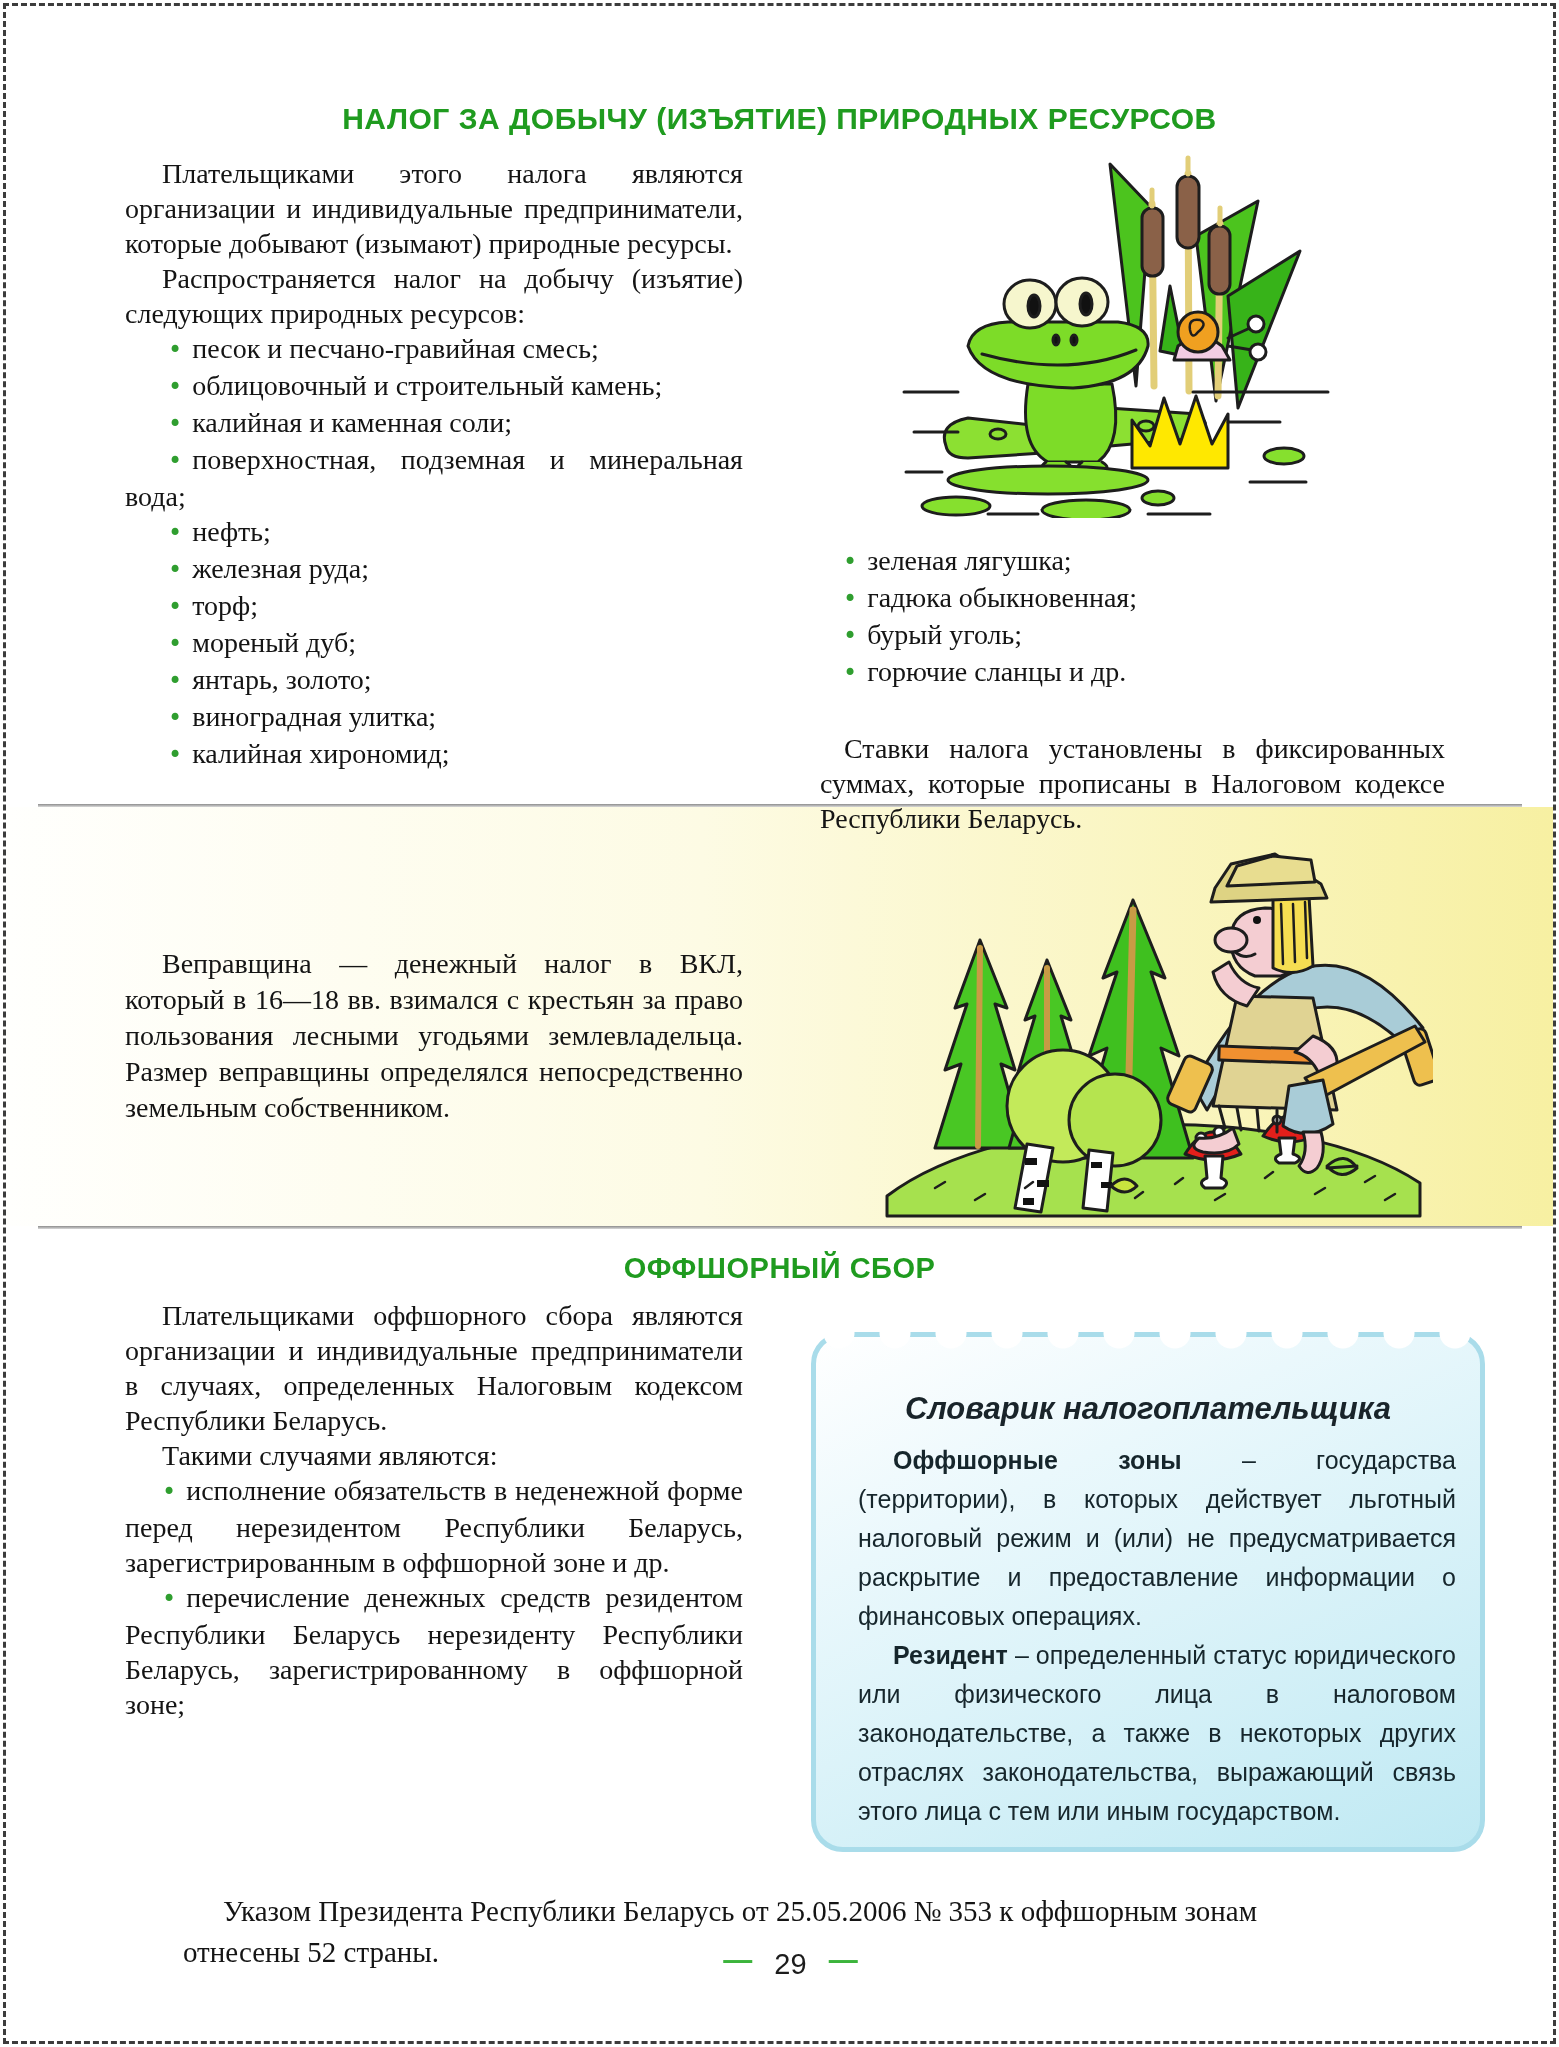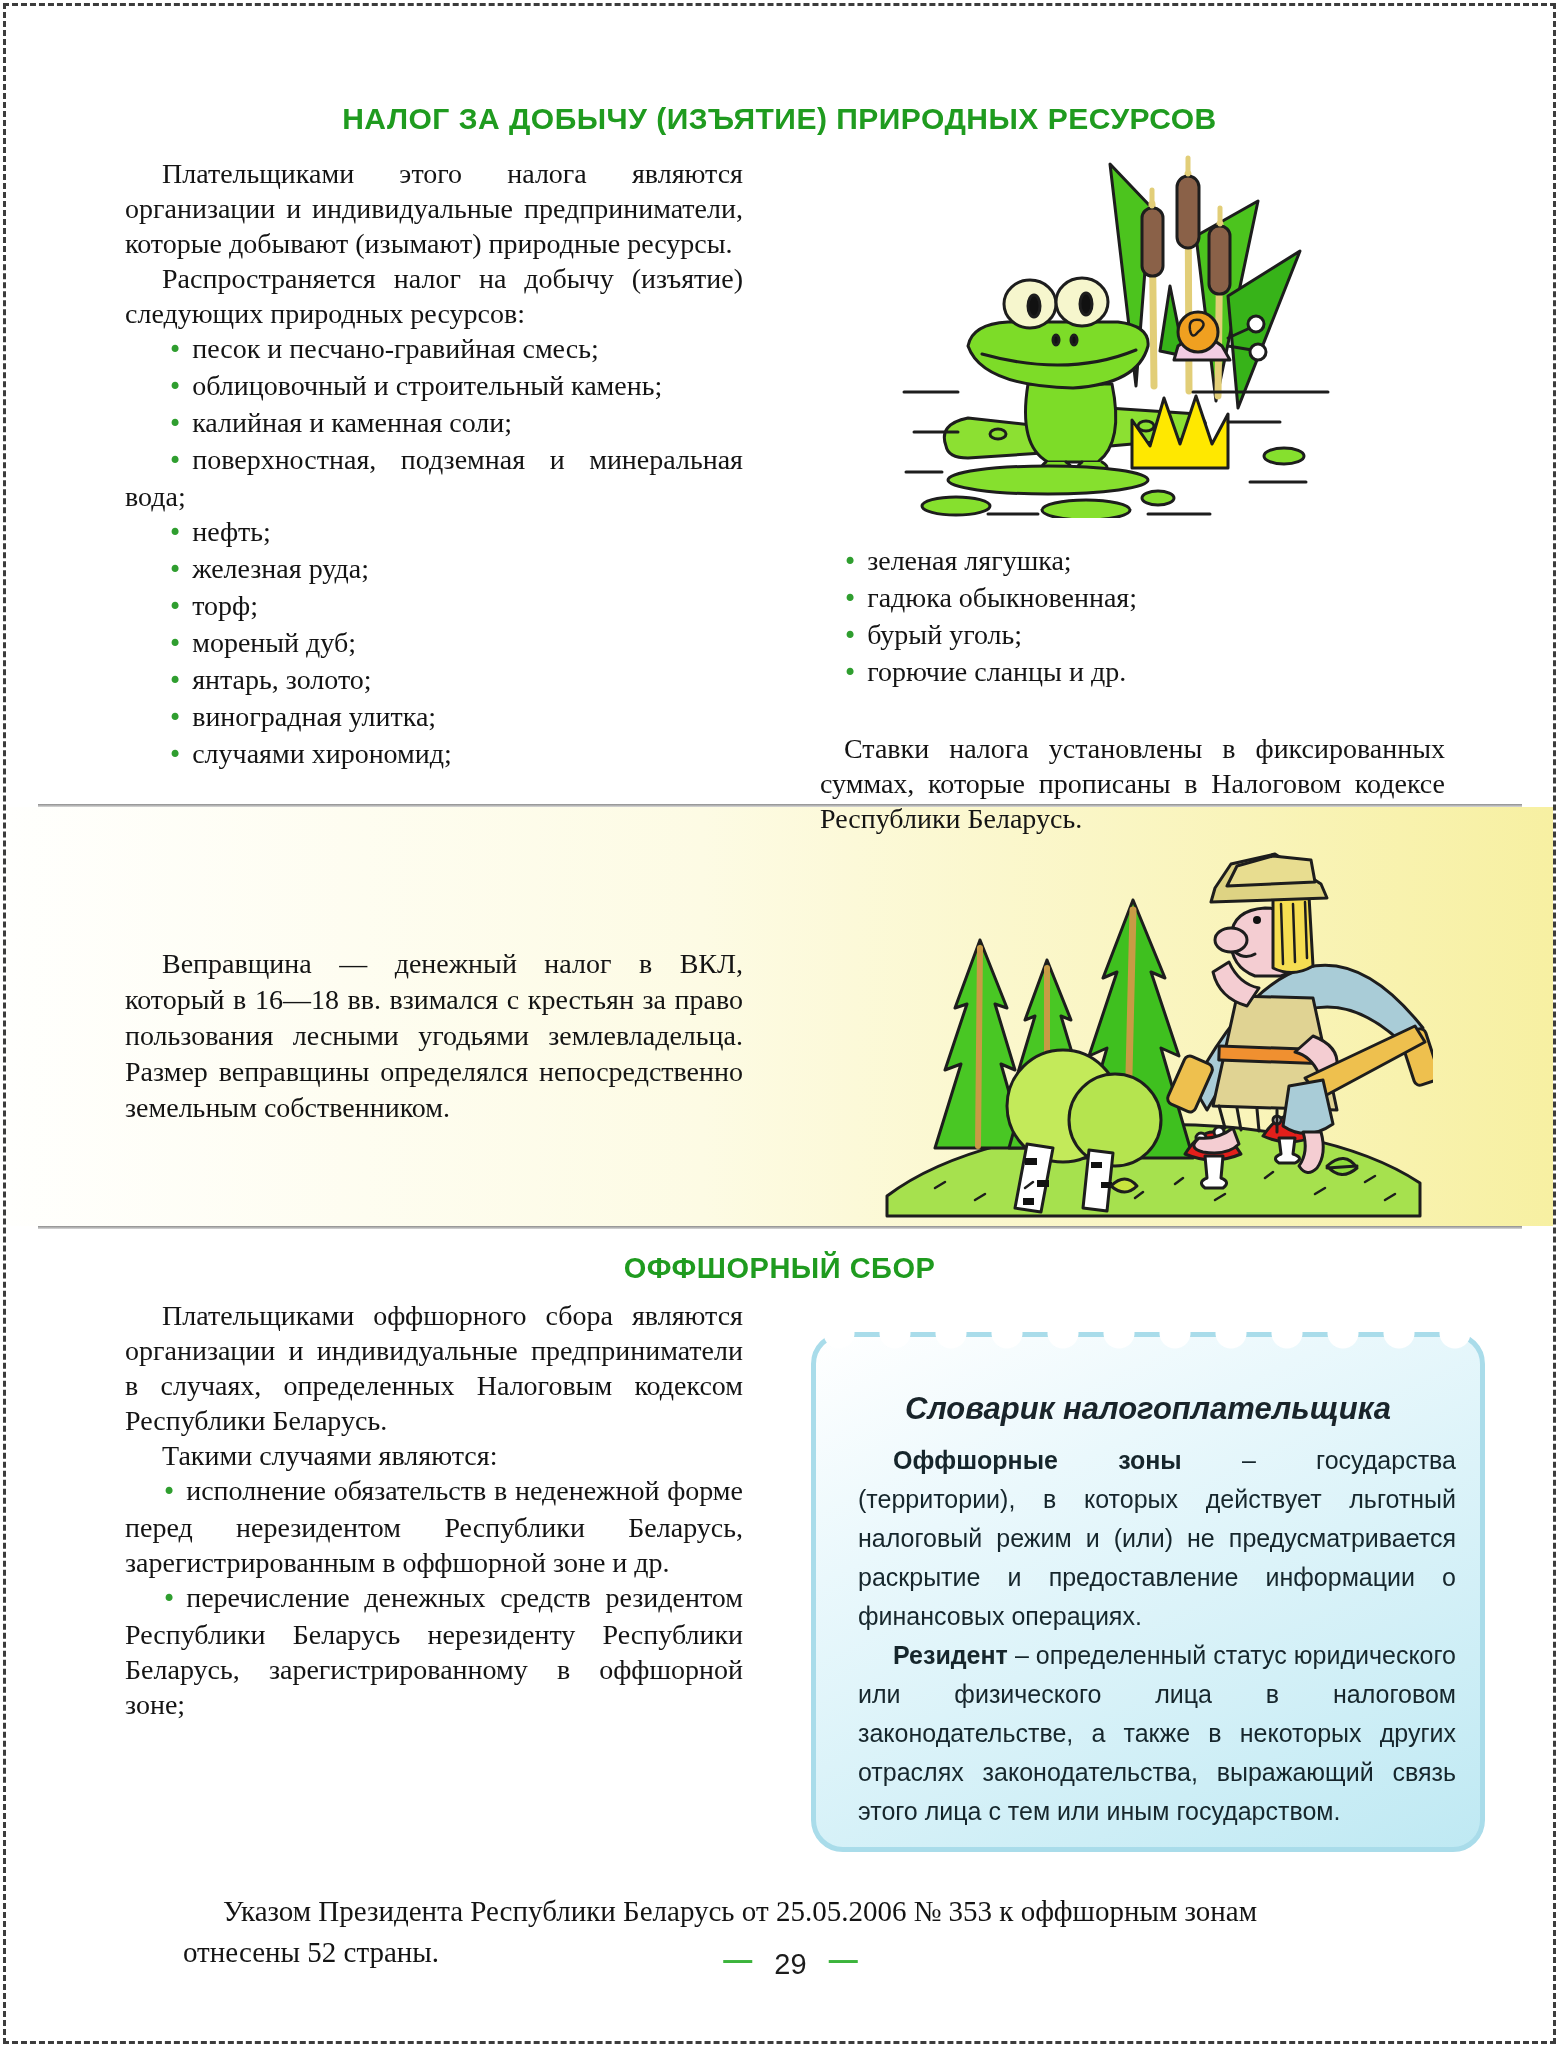--- a/index.html
+++ b/index.html
@@ -101,21 +101,21 @@
       <li><span class="blt">•</span><span>песок и песчано-гравийная смесь;</span></li>
       <li><span class="blt">•</span><span>облицовочный и строительный камень;</span></li>
       <li><span class="blt">•</span><span>калийная и каменная соли;</span></li>
       <li><span class="blt">•</span><span>поверхностная, подземная и минеральная вода;</span></li>
       <li><span class="blt">•</span><span>нефть;</span></li>
       <li><span class="blt">•</span><span>железная руда;</span></li>
       <li><span class="blt">•</span><span>торф;</span></li>
       <li><span class="blt">•</span><span>мореный дуб;</span></li>
       <li><span class="blt">•</span><span>янтарь, золото;</span></li>
       <li><span class="blt">•</span><span>виноградная улитка;</span></li>
-      <li><span class="blt">•</span><span>случаями хирономид;</span></li>
+      <li><span class="blt">•</span><span>калийная хирономид;</span></li>
     </ul>
   </div>
 
   <svg id="frog-illus" class="illus" viewBox="0 0 432 372">
     <g stroke="#1d1d1d" stroke-width="3" stroke-linejoin="round" stroke-linecap="round">
 
       <path d="M212,18 L238,240 L252,60 Z" fill="#4cc41e"></path>
       <path d="M360,55 L318,255 L298,90 Z" fill="#4cc41e"></path>
       <path d="M402,105 L340,262 L330,150 Z" fill="#37b319"></path>
       <path d="M262,205 L272,140 L286,210 Z" fill="#37b319"></path>

